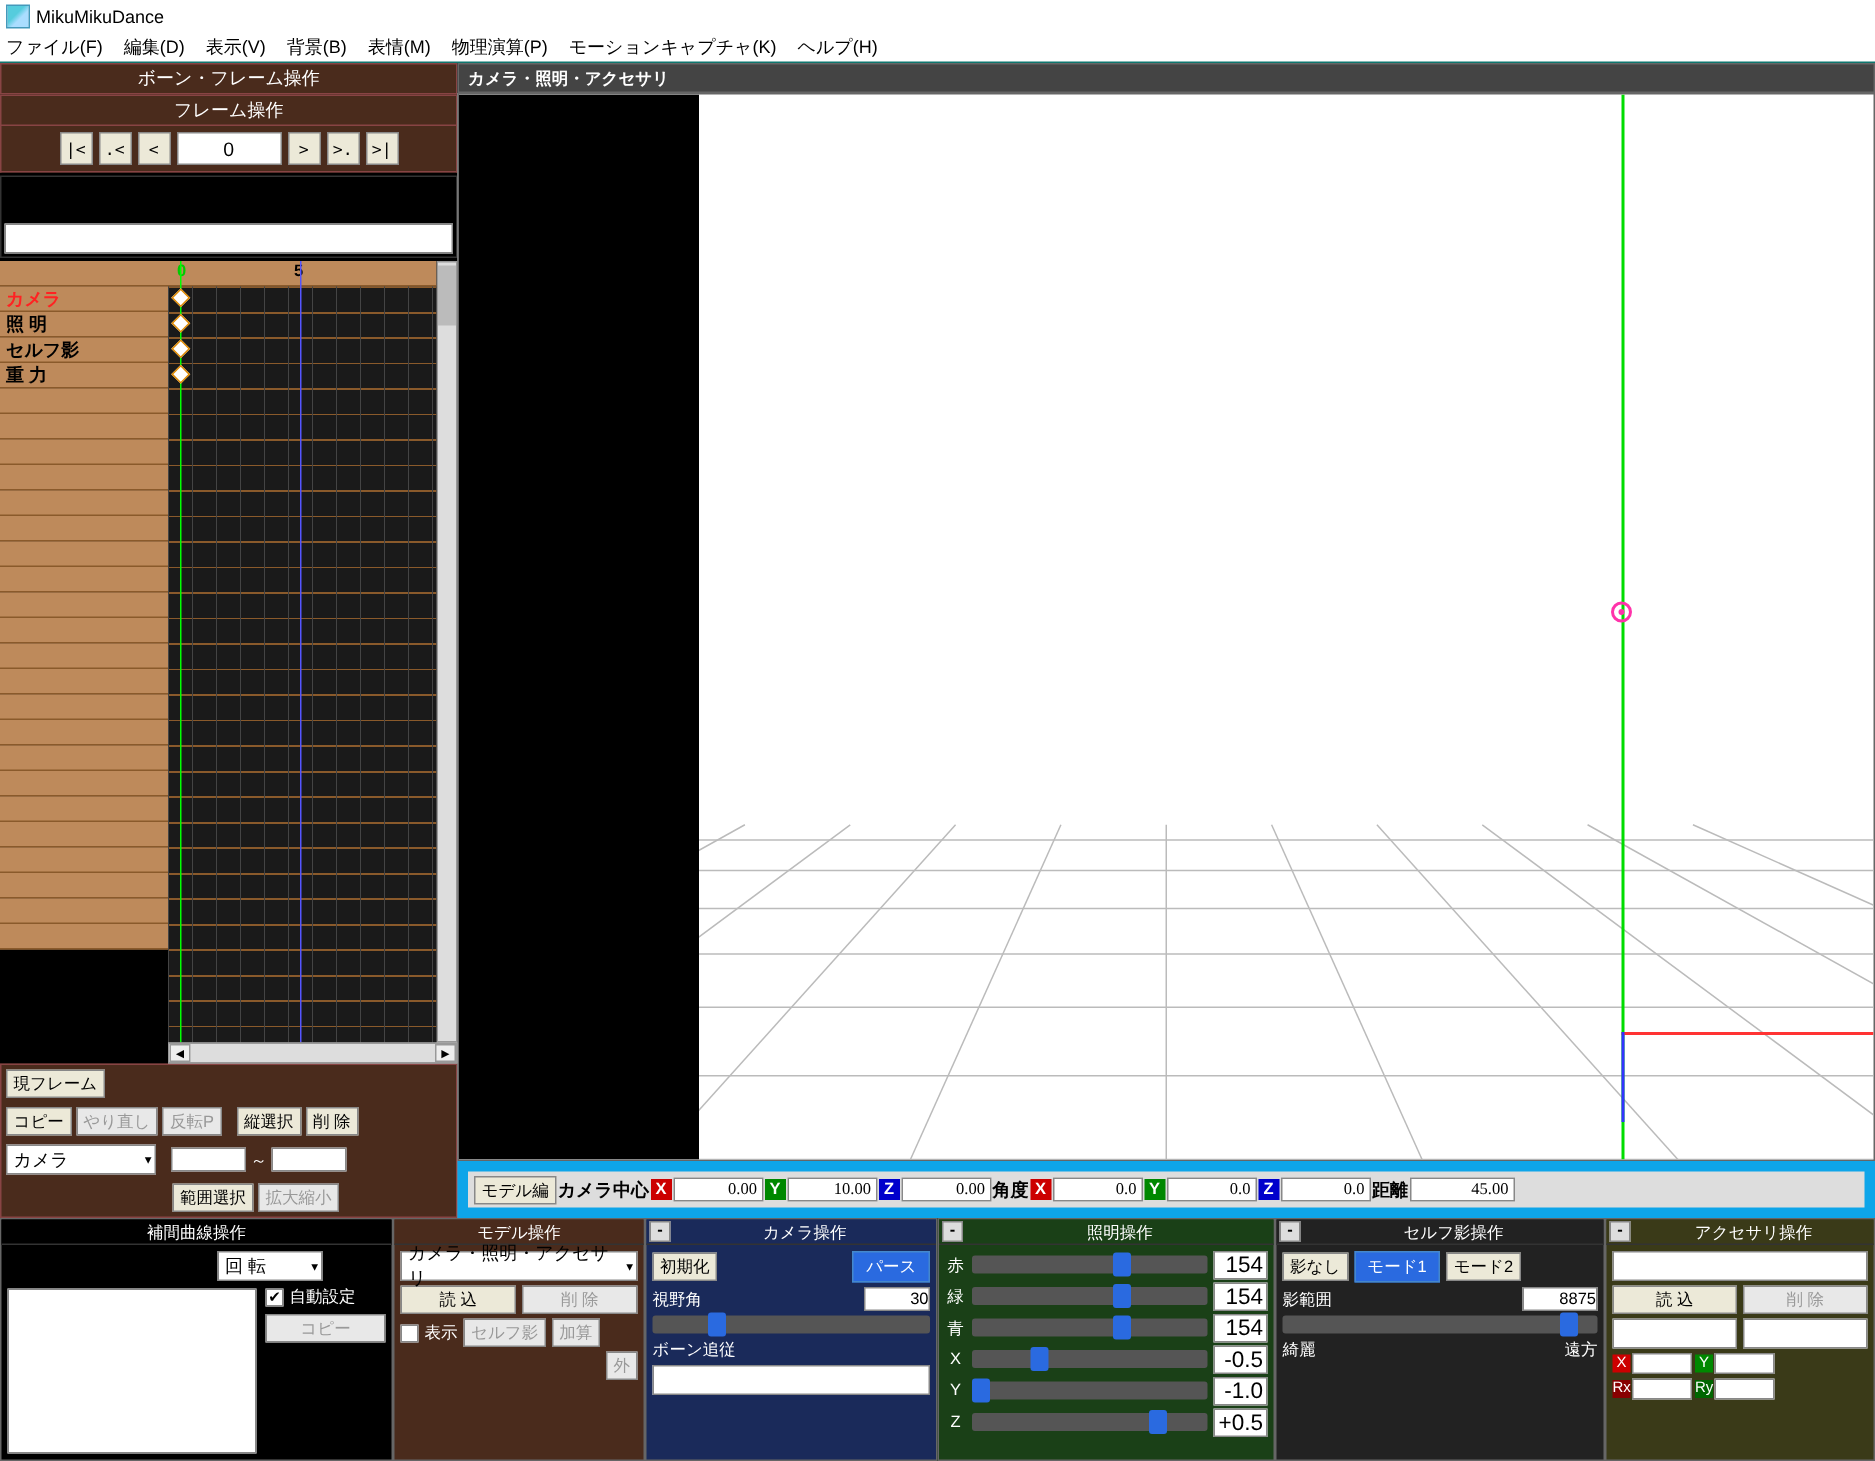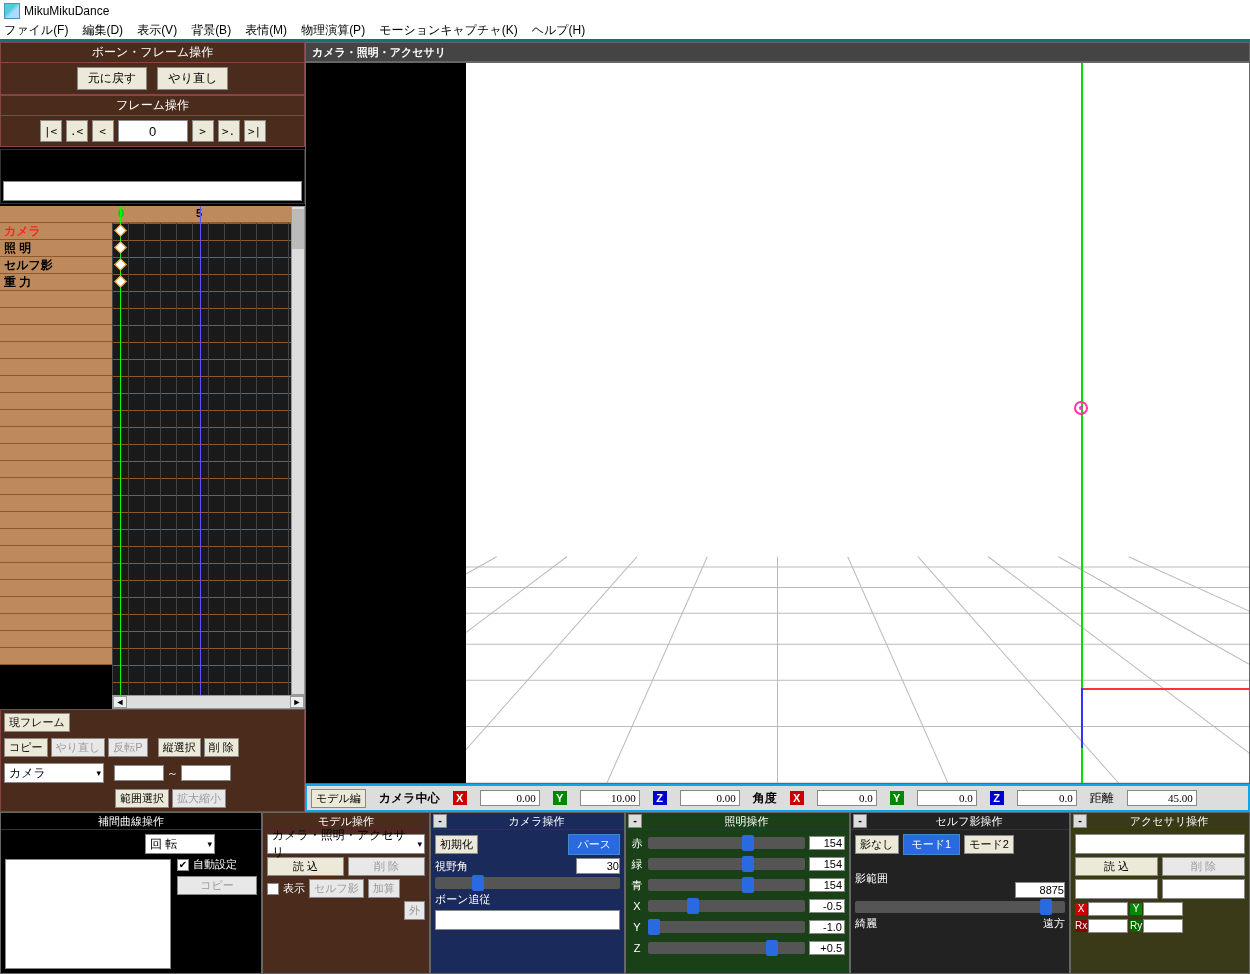--- a/index.html
+++ b/index.html
@@ -4,21 +4,21 @@
 <style>
 * { box-sizing: border-box; margin: 0; padding: 0; font-family: "MS PGothic", "Meiryo", sans-serif; font-size: 11px; user-select: none; }
 body { background: #000; width: 1250px; height: 974px; overflow: hidden; position: relative; }
 
 
 .titlebar { height: 22px; background: #fff; display: flex; align-items: center; padding: 0 4px; gap: 4px; }
 .titlebar .icon { width: 16px; height: 16px; background: linear-gradient(135deg,#5cd 40%,#adf 60%); border: 1px solid #49b; }
 .titlebar .title { font-size: 12px; }
 
 
-.menubar { height: 20px; background: #fff; border-bottom: 3px solid #0f766e; display: flex; align-items: center; gap: 14px; padding: 0 4px; }
+.menubar { height: 20px; background: #fff; border-bottom: 1px solid #0f766e; display: flex; align-items: center; gap: 14px; padding: 0 4px; }
 .menubar span { font-size: 12px; cursor: default; }
 
 
 .workspace { display: flex; height: 770px; }
 .leftcol { width: 305px; display: flex; flex-direction: column; background: #000; }
 .viewport { flex: 1; display: flex; flex-direction: column; background: #000; }
 
 .panel-title { background: #4a2b1c; color: #fff; text-align: center; font-size: 12px; padding: 1px 0; border: 1px solid #844; }
 .panel-body  { background: #4a2b1c; padding: 4px; border: 1px solid #844; border-top: none; display:flex; gap:10px; justify-content:center; }
 .btn { background: #ece9d8; border: 1px solid #888; padding: 2px 10px; font-size: 12px; cursor:pointer; }
@@ -63,26 +63,26 @@
 
 .vp-title { height:20px; background:#444; color:#fff; font-weight:bold; padding:2px 6px; border:1px solid #666; }
 .vp-canvas { flex:1; position:relative; background:#fff; border:1px solid #666; overflow:hidden;}
 .vp-black { position:absolute; left:0; top:0; bottom:0; width:160px; background:#000;}
 .axis-y{position:absolute; left:775px; top:0; bottom:0; width:2px; background:#0d0;}
 .axis-x{position:absolute; left:775px; right:0; top:625px; height:2px; background:#f33;}
 .axis-z{position:absolute; left:775px; top:625px; width:2px; height:60px; background:#33f;}
 .marker{position:absolute; left:768px; top:338px; width:14px;height:14px;border:2px solid #f3a;border-radius:50%;}
 .marker::after{content:"";position:absolute;inset:3px;border-radius:50%;background:#f3a;}
 
-.vp-status { height:20px; background:#ddd; border:2px solid #0ea5e9; display:flex; align-items:center; gap:13px; padding:12px 4px;}
+.vp-status { height:20px; background:#ddd; border:7px solid #0ea5e9; display:flex; align-items:center; gap:1px; padding:12px 4px;}
 .vp-status .lbl{font-weight:bold; font-size:12px;}
 .vp-status .axis{width:14px;height:14px;color:#fff;font-weight:bold;text-align:center;line-height:14px;font-size:11px;}
 .ax-x{background:#c00}.ax-y{background:#080}.ax-z{background:#00c}
 .vp-status .val{background:#fff;border:1px solid #888;width:60px;height:16px;text-align:right;padding:0 3px;line-height:14px;font-family:Liberation Serif, serif;}
-.vp-status .bold{font-weight:normal;}
+.vp-status .bold{font-weight:bold;}
 
 
 .bottom { display:flex; height:162px; }
 .bp { border:1px solid #666; display:flex; flex-direction:column; }
 .bp .hdr{height:17px;color:#fff;text-align:center;font-size:12px;display:flex;align-items:center;border-bottom:1px solid #333;}
 .bp .hdr .min{width:14px;height:14px;background:#ddd;border:1px solid #888;color:#000;font-weight:bold;line-height:10px;text-align:center;margin:0 2px;}
 .bp .hdr .t{flex:1;}
 .bp .body{flex:1;padding:4px;display:flex;flex-direction:column;gap:3px;}
 
 .bp-interp{width:262px;background:#000;}
@@ -100,21 +100,21 @@
 .hl{background:#2a6ae0;color:#fff;border:1px solid #48c;padding:2px 8px;}
 
 .slider-h{height:12px;background:#555;position:relative;border-radius:2px;flex:1;}
 .slider-h .th{position:absolute;top:-2px;width:12px;height:16px;background:#2a6ae0;border-radius:2px;}
 
 .bp-light{width:225px;background:#1a4017;}
 .bp-light .hdr{background:#1a4017;}
 .bp-light .body{color:#fff;}
 .light-row{display:flex;align-items:center;gap:4px;height:18px;}
 .light-lbl{width:14px;text-align:center;}
-.light-val{width:36px;background:#fff;color:#000;border:1px solid #888;text-align:right;padding:0 2px;font-size:11px;}
+.light-val{width:36px;background:#fff;color:#000;border:1px solid #888;text-align:right;padding:0 2px;font-size:15px;}
 
 .bp-shadow{width:220px;background:#222;}
 .bp-shadow .hdr{background:#222;}
 .bp-shadow .body{color:#fff;}
 
 .bp-acc{flex:1;background:#3a3a18;min-width:150px;}
 .bp-acc .hdr{background:#3a3a18;}
 .bp-acc .body{color:#fff;}
 .axis-grid2{display:flex;gap:2px;}
 .axis-grid2 .cell{display:flex;align-items:center;gap:1px;}
@@ -140,24 +140,20 @@
   <span>物理演算(P)</span>
   <span>モーションキャプチャ(K)</span>
   <span>ヘルプ(H)</span>
 </div>
 
 <div class="workspace">
 
   <div class="leftcol">
     <div>
       <div class="panel-title">ボーン・フレーム操作</div>
-      <div class="panel-body">
-        <button class="btn">元に戻す</button>
-        <button class="btn">やり直し</button>
-      </div>
     </div>
 
     <div class="frame-ops">
       <div class="panel-title">フレーム操作</div>
       <div class="panel-body">
         <div class="navbtn">|&lt;</div>
         <div class="navbtn">.&lt;</div>
         <div class="navbtn">&lt;</div>
         <input class="frame-input" value="0" style="">
         <div class="navbtn">&gt;</div>
@@ -428,21 +424,21 @@
       </div>
     <div class="body">
       <div class="row">
           <button class="btn small">影なし</button>
           <span class="hl">モード1</span>
           <button class="btn small">モード2</button>
         </div>
       <div class="row">
           <span>影範囲</span>
           <span style="flex:1"></span>
-          <input class="mini-input" style="width: 50px; text-align: right; margin-top: 24px;" value="8875">
+          <input class="mini-input" style="width: 50px; text-align: right;" value="8875">
         </div>
       <div class="row">
           <div class="slider-h">
             <div class="th" style="left:88%"></div>
           </div>
         </div>
       <div class="row">
           <span>綺麗</span>
           <span style="flex:1"></span>
           <span>遠方</span>

